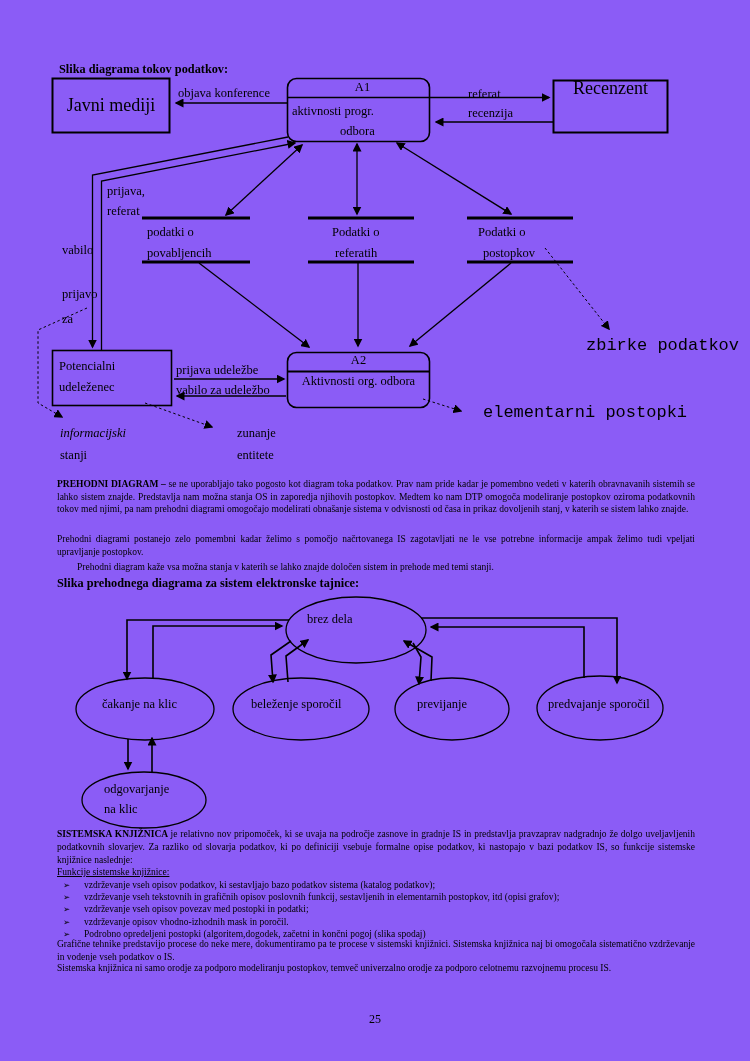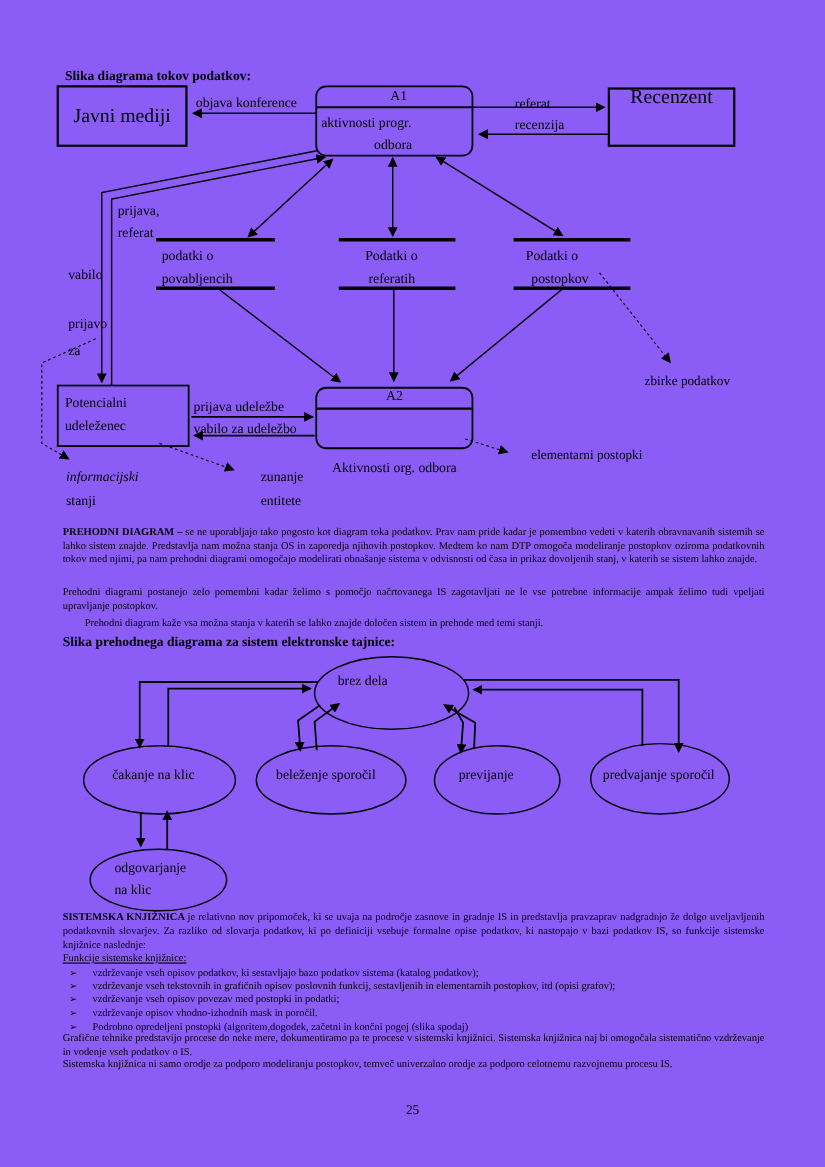--- a/index.html
+++ b/index.html
@@ -2,35 +2,35 @@
 <html><head>
 <meta charset="utf-8">
 <style>
   html,body{margin:0;padding:0;background:#e8e8e8;}
   .page{position:relative;width:750px;height:1061px;background:#8b5cf6;margin:0 auto;
         font-family:"Liberation Serif", serif;color:#000;overflow:hidden;}
   svg.overlay{position:absolute;left:0;top:0;}
   .ln{fill:none;stroke:#000;}
   .lbl{position:absolute;font-size:12.5px;line-height:20px;white-space:nowrap;}
   .lbl2{line-height:21px;}
-  .sans{font-family:Liberation Serif, serif;font-size:12px;}
+  .sans{font-family:Liberation Mono, monospace;font-size:17px;}
   .boxlbl{position:absolute;display:flex;align-items:center;justify-content:center;
           font-size:18px;}
   .ctr{position:absolute;text-align:center;font-size:12.5px;white-space:nowrap;}
   .doc-h{position:absolute;font-size:12.3px;font-weight:bold;white-space:nowrap;}
   .body-p{position:absolute;left:57px;width:638px;font-size:9.5px;line-height:12.6px;
           text-align:justify;margin:0;}
   .b{font-weight:bold;}
   .u{text-decoration:underline;}
   .bullets{position:absolute;left:57px;width:638px;}
   .bullet{display:flex;font-size:9.5px;line-height:12.2px;}
   .bullet .g{width:27px;padding-left:6px;box-sizing:border-box;
              font-family:"DejaVu Sans", sans-serif;font-size:8.5px;}
   .bullet .t{flex:1;}
-  .pageno{position:absolute;left:0;width:100%;text-align:center;font-size:12px;}
+  .pageno{position:absolute;left:0;width:100%;text-align:center;font-size:12px;margin-top:10px;}
 </style>
 </head>
 <body>
 
 <div class="page">
 
   <svg class="overlay" width="750" height="1061" viewBox="0 0 750 1061">
     <defs>
       <marker id="ah" markerWidth="9" markerHeight="9" refX="7.5" refY="4.5" orient="auto-start-reverse" markerUnits="userSpaceOnUse">
         <path d="M0,0 L9,4.5 L0,9 z" fill="#000"></path>
@@ -115,21 +115,21 @@
   <div class="doc-h" style="left:57px;top:576px;">Slika prehodnega diagrama za sistem elektronske tajnice:</div>
 
   <div class="boxlbl" style="left:52px;top:78px;width:118px;height:54px;">Javni mediji</div>
   <div class="boxlbl" style="left:553px;top:62px;width:115px;height:53px;">Recenzent</div>
 
   <div class="ctr" style="left:287px;top:80px;width:151px;">A1</div>
   <div class="lbl" style="left:292px;top:101px;">aktivnosti progr.</div>
   <div class="lbl" style="left:340px;top:121px;">odbora</div>
 
   <div class="ctr" style="left:287px;top:353px;width:143px;">A2</div>
-  <div class="ctr" style="left:287px;top:374px;width:143px;margin-top:44px;">Aktivnosti org. odbora</div>
+  <div class="ctr" style="left:287px;top:374px;width:143px;">Aktivnosti org. odbora</div>
 
   <div class="lbl lbl2" style="left:59px;top:356px;">Potencialni</div>
   <div class="lbl lbl2" style="left:59px;top:377px;">udeleženec</div>
 
   <div class="lbl" style="left:147px;top:222px;">podatki o</div>
   <div class="lbl" style="left:147px;top:243px;">povabljencih</div>
   <div class="lbl" style="left:332px;top:222px;">Podatki o</div>
   <div class="lbl" style="left:335px;top:243px;">referatih</div>
   <div class="lbl" style="left:478px;top:222px;">Podatki o</div>
   <div class="lbl" style="left:483px;top:243px;">postopkov</div>

